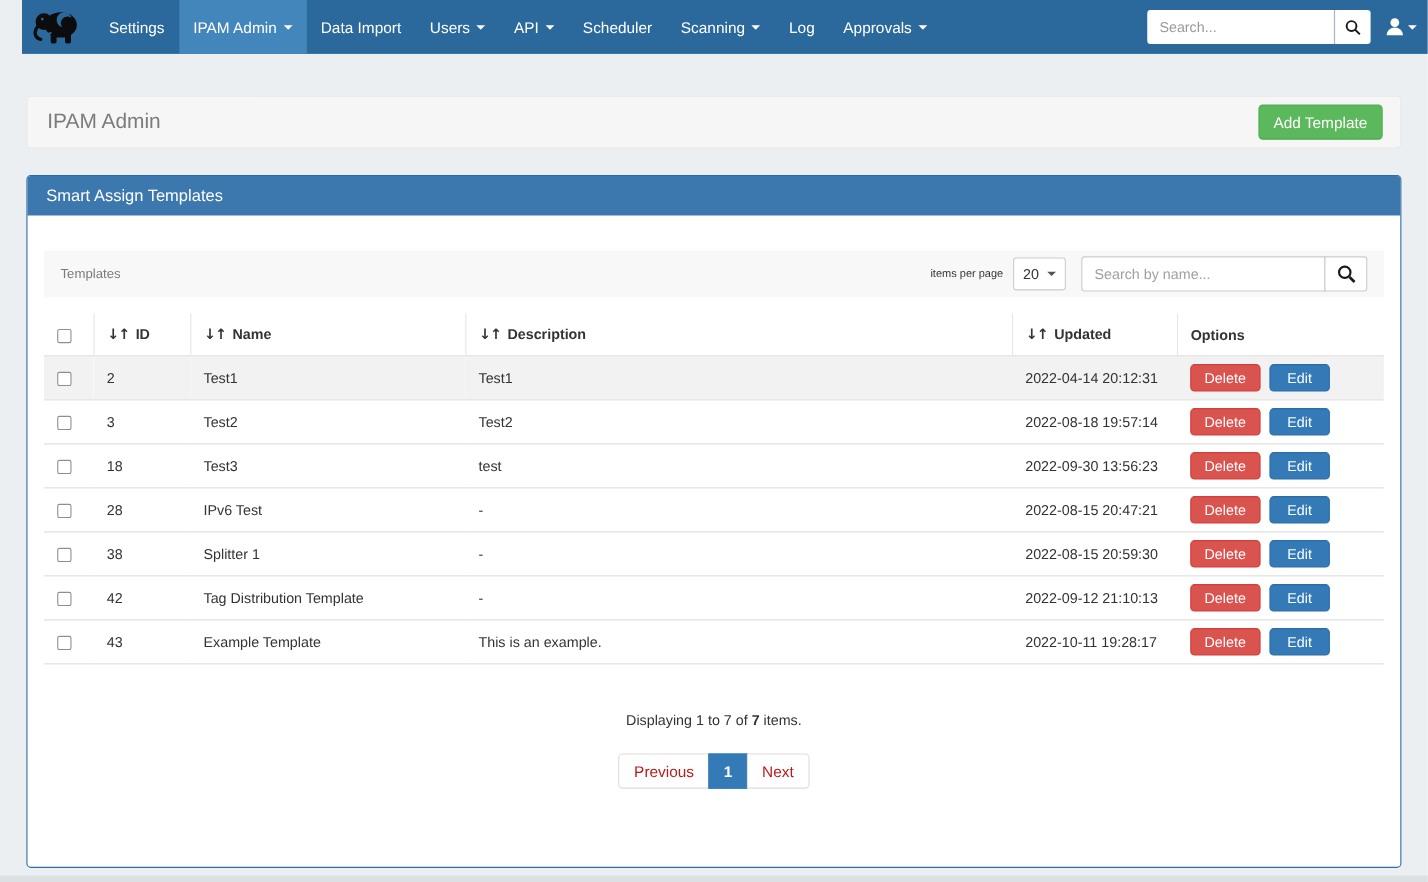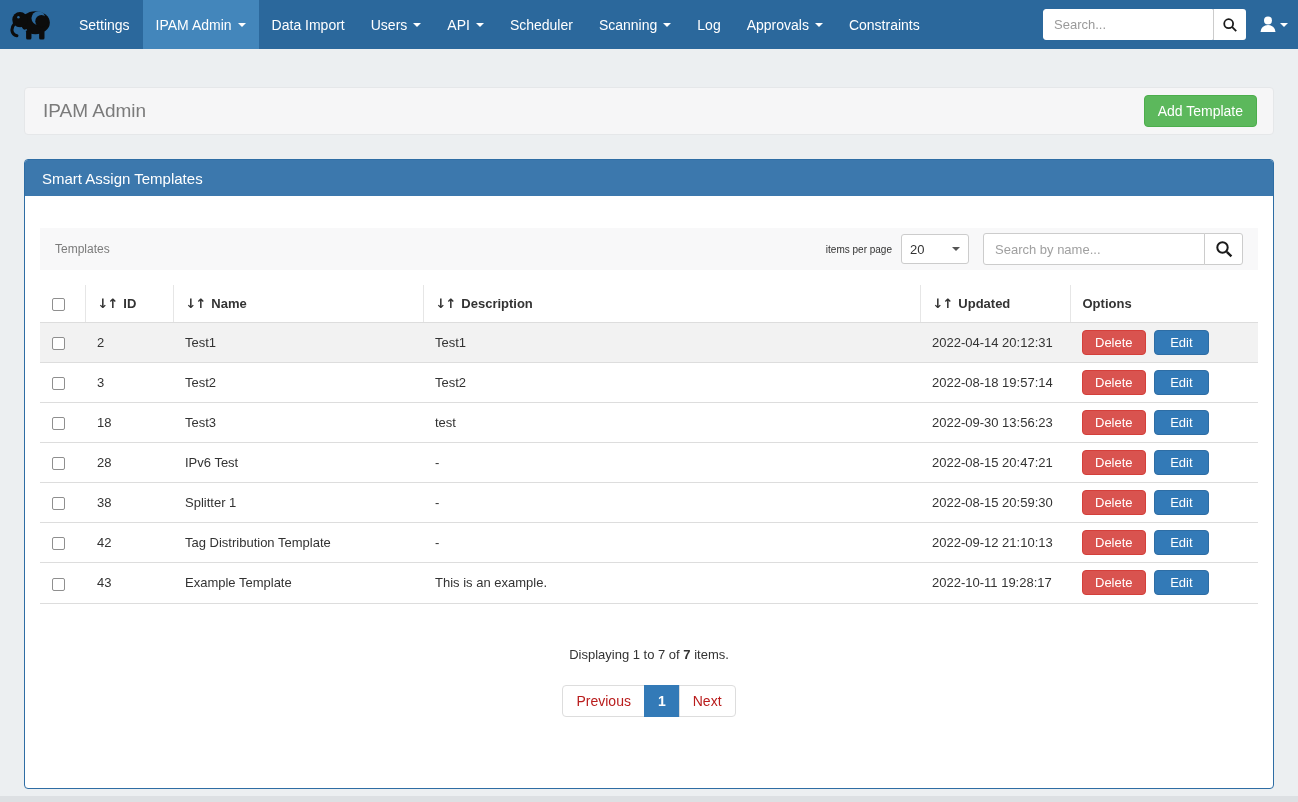--- a/index.html
+++ b/index.html
@@ -11,20 +11,21 @@
     overflow: hidden;
     color: #333;
   }
 
   
   .navbar {
     height: 49px;
     background: #2b689c;
     display: flex;
     align-items: stretch;
+    margin-left: 20px;
   }
   .brand {
     width: 66px;
     display: flex;
     align-items: center;
     justify-content: center;
     cursor: pointer;
   }
   .nav-menu { display: flex; align-items: stretch; }
   .nav-item {
@@ -130,21 +131,21 @@
     background: #f8f8f9;
     height: 42px;
     display: flex;
     align-items: center;
     padding: 0 15px;
   }
   .toolbar-title { font-size: 12px; color: #7b7b7b; }
   .toolbar-right { margin-left: auto; display: flex; align-items: center; }
   .ipp-label { font-size: 10px; color: #333; margin-right: 9px; }
   .select-box {
-    width: 68px; height: 30px;
+    width: 48px; height: 30px;
     border: 1px solid #ccc;
     border-radius: 3px;
     background: #fff;
     display: flex;
     align-items: center;
     justify-content: space-between;
     padding: 0 8px;
     font-size: 13px;
     cursor: pointer;
     margin-right: 14px;
@@ -305,24 +306,20 @@
     <span>Scanning</span>
     <span class="caret"></span>
   </div>
       <div class="nav-item">
     <span>Log</span>
 
   </div>
       <div class="nav-item">
     <span>Approvals</span>
     <span class="caret"></span>
-  </div>
-      <div class="nav-item">
-    <span>Constraints</span>
-
   </div>
     </div>
 
   <div class="nav-right">
     <div class="nav-search">
       <input type="text" placeholder="Search..." style="">
       <button class="nav-search-btn">
         <svg width="16" height="16" viewBox="0 0 18 18">
           <circle cx="7.5" cy="7.5" r="5" stroke="#1a1a1a" stroke-width="2" fill="none"></circle>
           <line x1="11.5" y1="11.5" x2="16" y2="16" stroke="#1a1a1a" stroke-width="2"></line>

